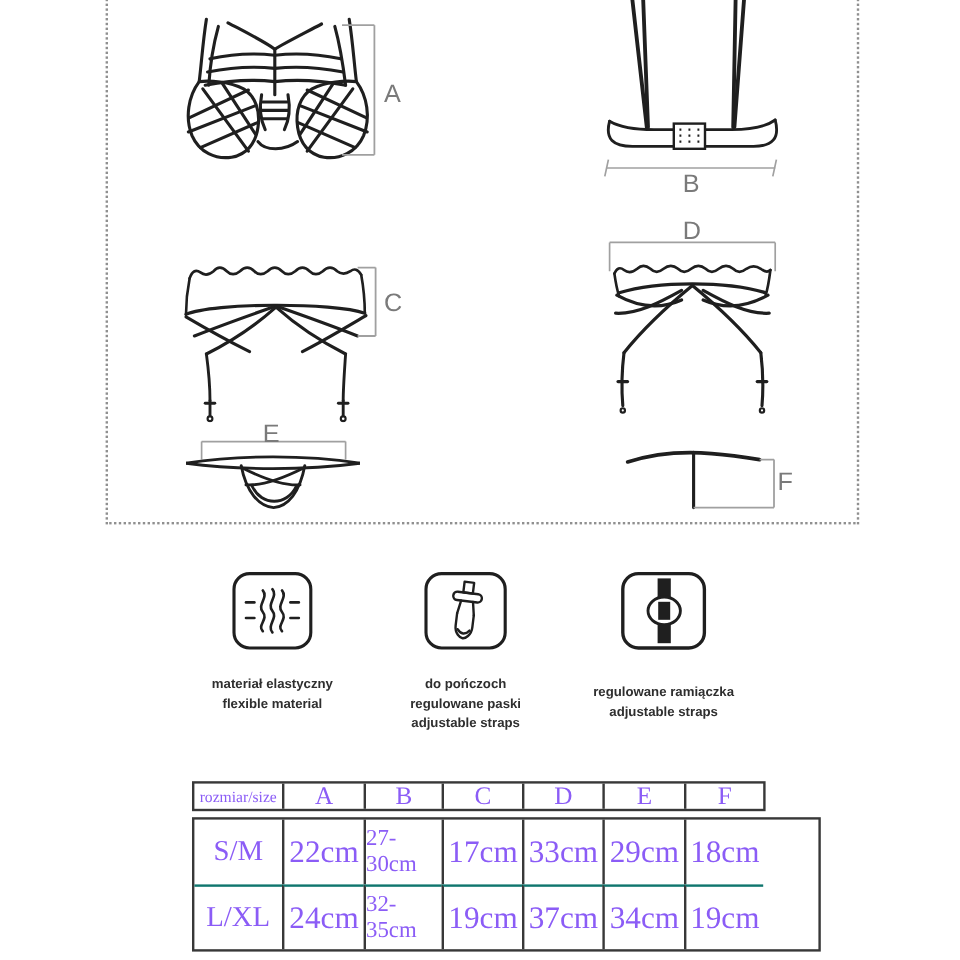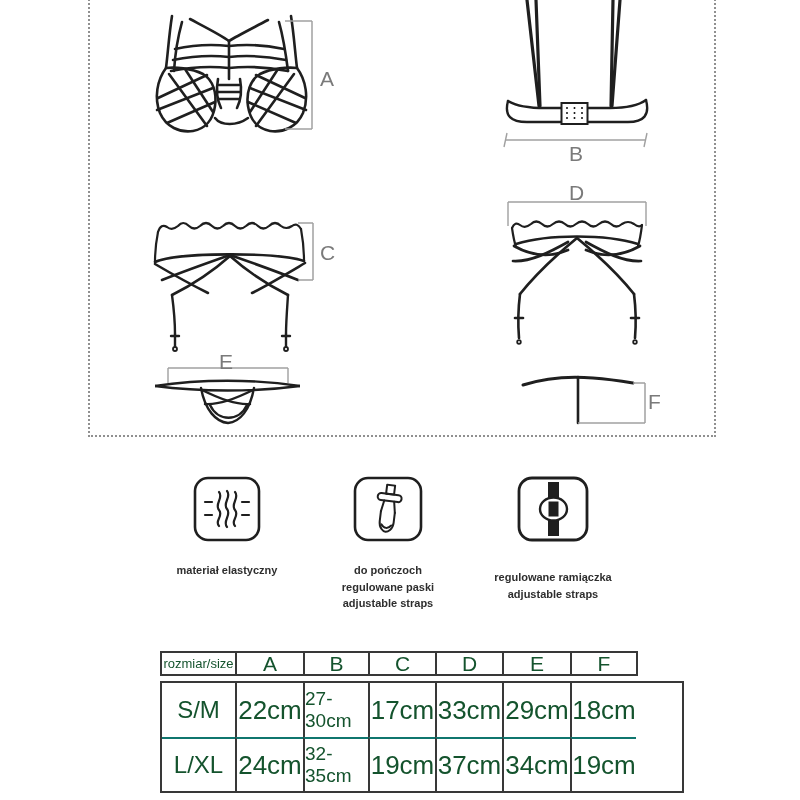--- a/index.html
+++ b/index.html
@@ -12,21 +12,21 @@
          box-sizing:border-box;}
   .measure-label{font-size:21px;color:#7a7a7a;letter-spacing:.5px;}
   svg{display:block;}
   
   .caption{font-size:11px;font-weight:600;color:#2e2e2e;line-height:16.5px;text-align:center;}
   .caption span{display:block;}
   
   .tbl{display:grid;box-sizing:border-box;border:2px solid #383838;background:#fff;
        grid-template-columns:73px 68px 65px 67px 67px 68px 66px;}
   .tbl .cell{display:flex;align-items:center;justify-content:center;box-sizing:border-box;
-             border-left:2px solid #383838;color:#14532d;}
+             border-left:2px solid #383838;color:#8b5cf6;font-family:Liberation Serif, serif;}
   .tbl .cell.first{border-left:none;}
   .tbl .cell.rtop{border-top:2px solid #0f766e;}
   .corner{font-size:13px;}
   .colhead{font-size:21px;color:#555;}
   .sizelabel{font-size:24px;color:#555;}
   .val{font-size:26px;}
   .val.small{font-size:19px;}
 </style>
 </head>
 <body>
@@ -223,20 +223,21 @@
 
   <svg class="abs" style="left:517px;top:476px;" width="72" height="66" viewBox="0 0 72 66">
     <rect x="2" y="2" width="68" height="62" rx="13" fill="none" stroke="#1f1f1f" stroke-width="2.8"></rect>
     <rect x="31" y="6" width="11" height="54" fill="#1f1f1f"></rect>
     <ellipse cx="36.5" cy="33" rx="13.5" ry="11.5" fill="#ffffff" stroke="#1f1f1f" stroke-width="2.4"></ellipse>
     <rect x="31.5" y="25.5" width="10" height="15" fill="#1f1f1f"></rect>
   </svg>
 
   <div class="abs caption" style="left:127px;top:562px;width:200px;">
     <span>materiał elastyczny</span>
+    <span>flexible material</span>
   </div>
   <div class="abs caption" style="left:298px;top:562px;width:180px;">
     <span>do pończoch</span>
     <span>regulowane paski</span>
     <span>adjustable straps</span>
   </div>
   <div class="abs caption" style="left:453px;top:569px;width:200px;text-align:center;">
     <span>regulowane ramiączka</span>
     <span>adjustable straps</span>
   </div>

